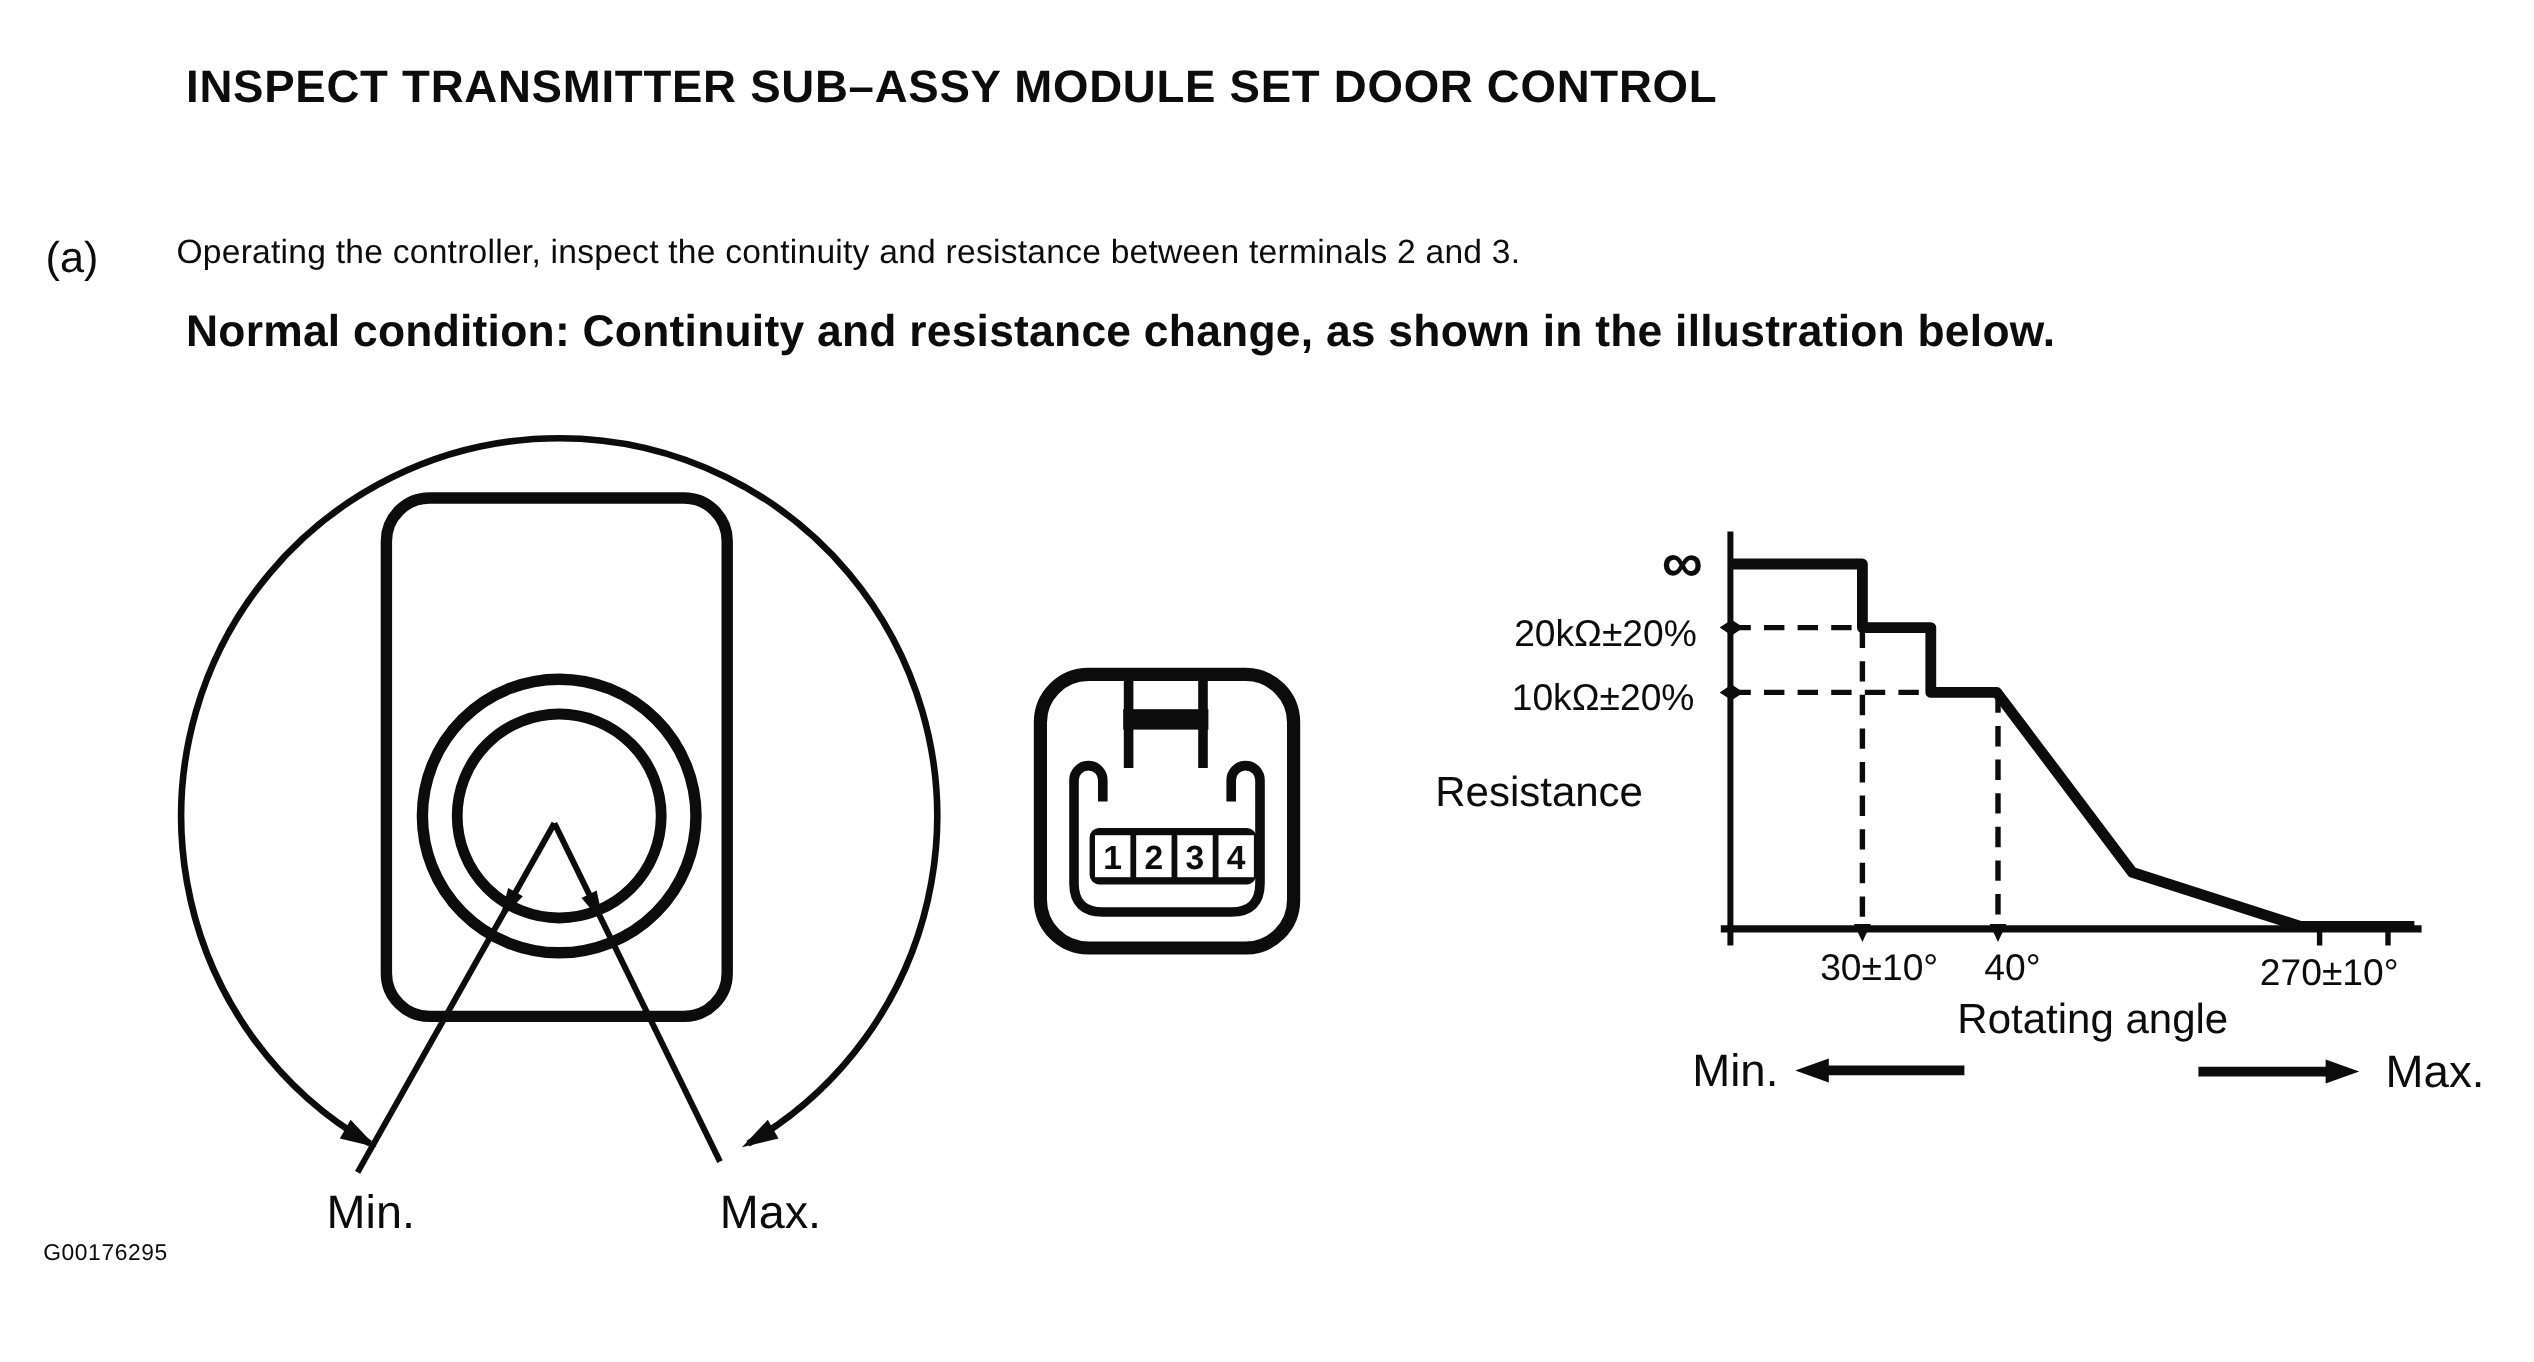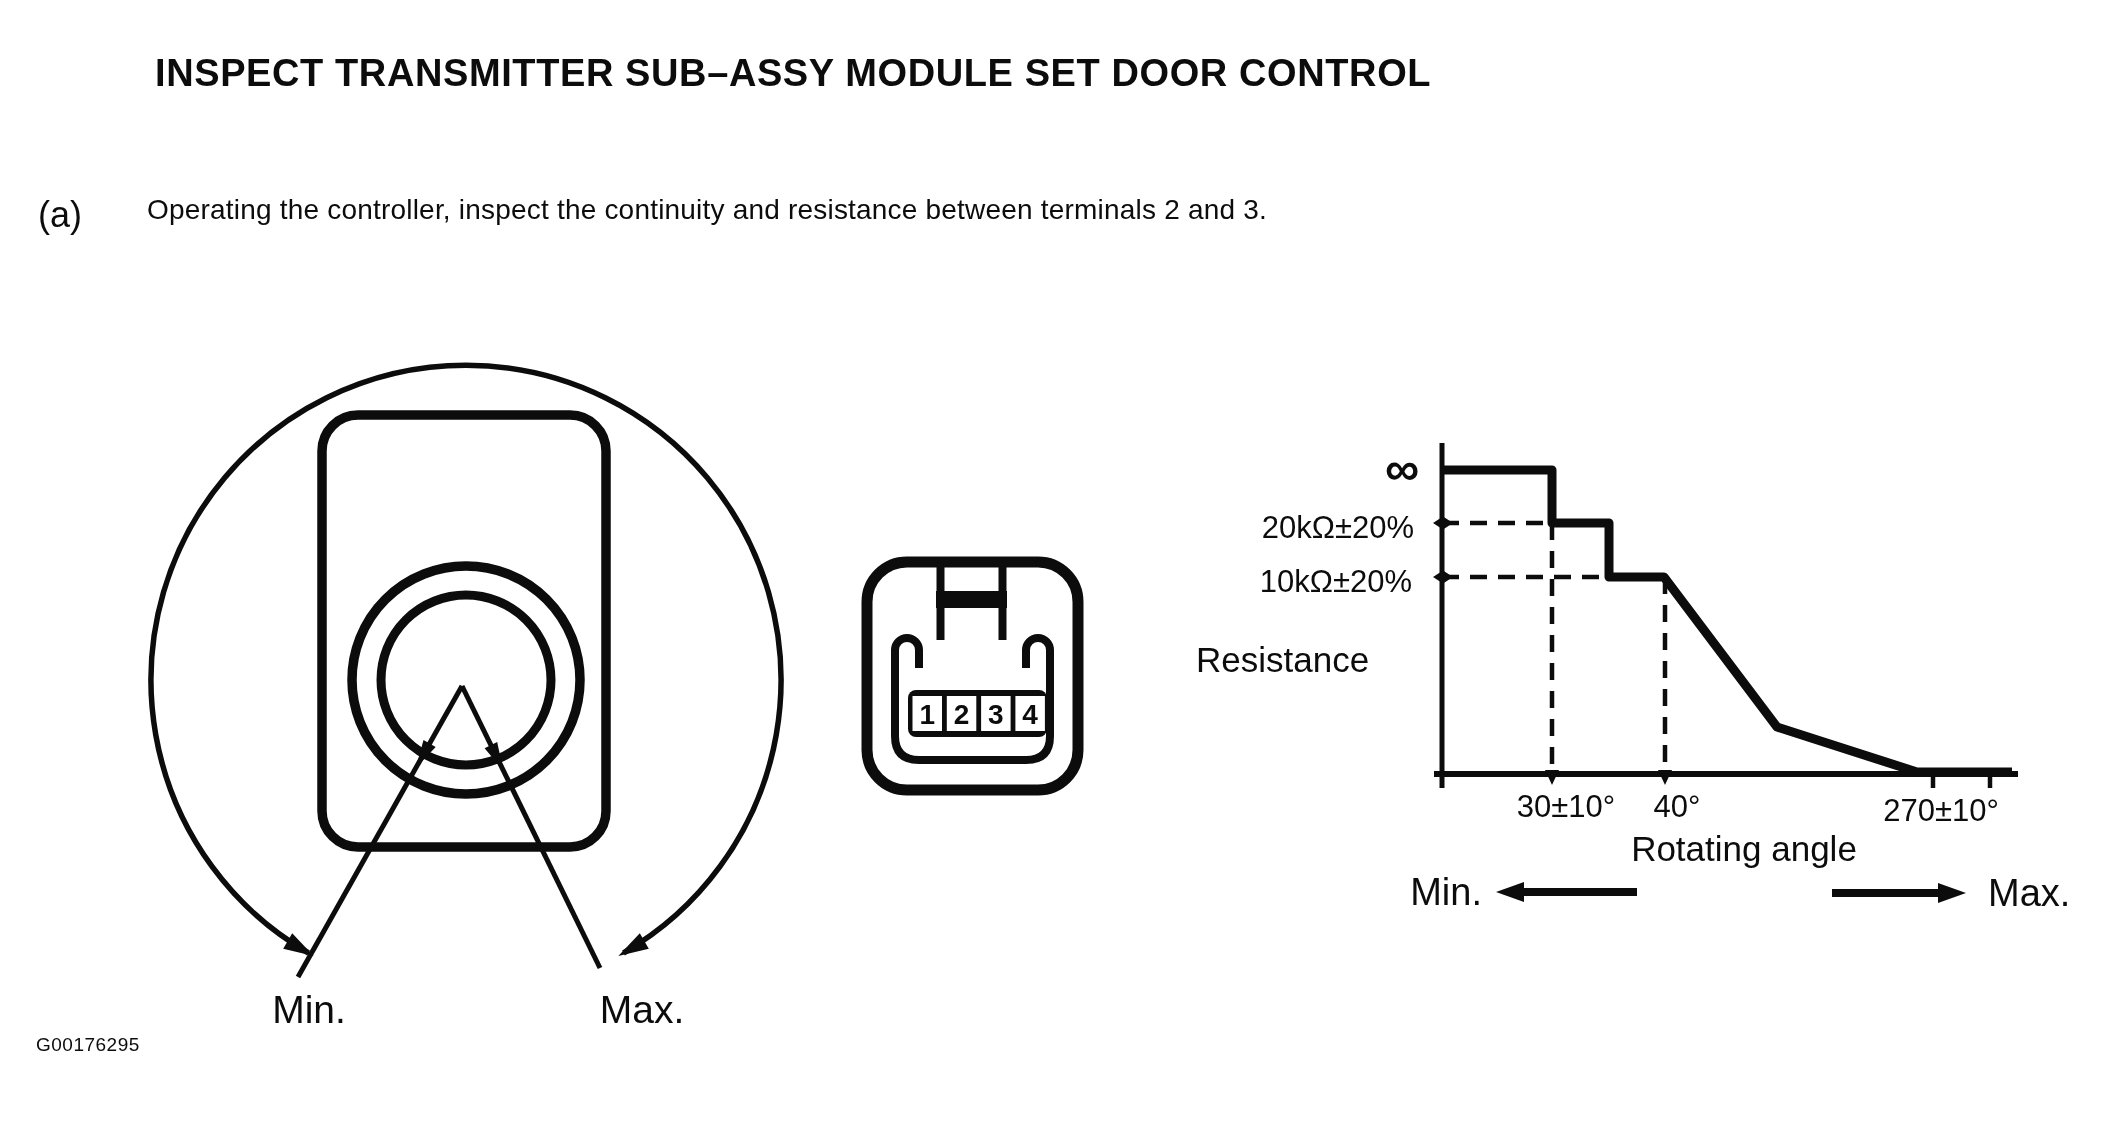--- a/index.html
+++ b/index.html
@@ -27,20 +27,21 @@
 </style>
 </head>
 <body>
 
 <div class="page">
 
   <div class="abs title">INSPECT TRANSMITTER SUB–ASSY MODULE SET DOOR CONTROL</div>
 
   <div class="abs step-label">(a)</div>
   <div class="abs para1">Operating the controller, inspect the continuity and resistance between terminals 2 and 3.</div>
+  <div class="abs para2">Normal condition: Continuity and resistance change, as shown in the illustration below.</div>
 
   <svg style="left:118px;top:340px;" width="710" height="710" viewBox="118 340 710 710">
 
     <path class="ink-stroke" d="M 308.5 953 A 315 315 0 1 1 623.5 953" stroke-width="5.5"></path>
     <polygon class="ink-fill" points="313.7,956 283.2,948.8 292.2,933.2"></polygon>
     <polygon class="ink-fill" points="618.3,956 648.8,948.8 639.8,933.2"></polygon>
 
     <rect class="ink-stroke" x="322" y="415" width="284" height="432" rx="36" stroke-width="9.5"></rect>
 
     <circle class="ink-stroke" cx="466" cy="680" r="114" stroke-width="9.5"></circle>

